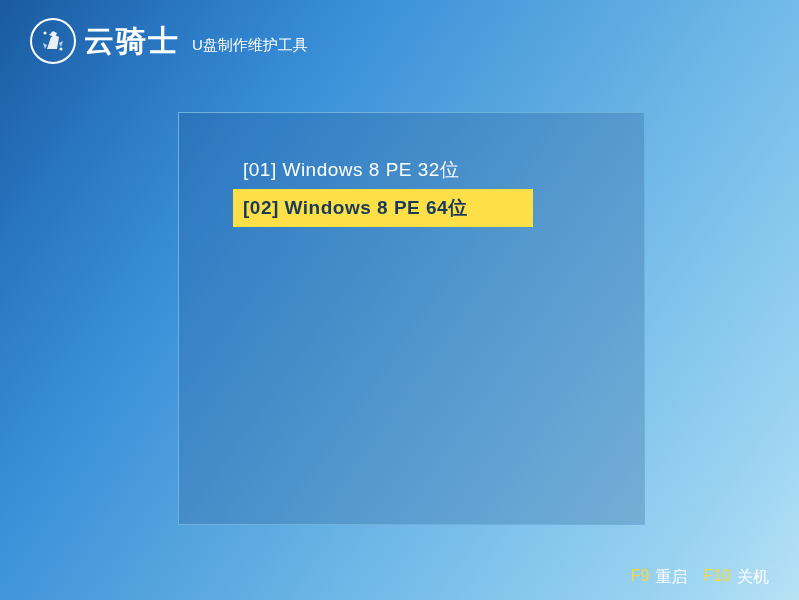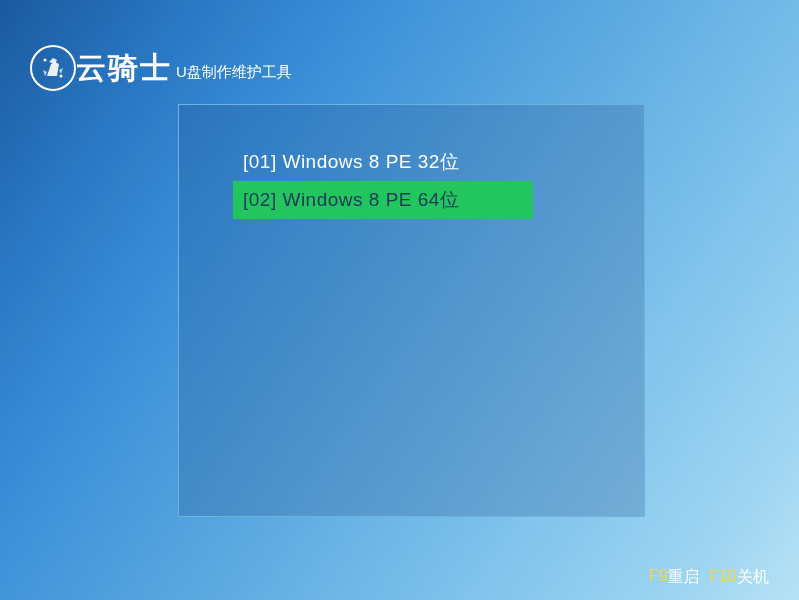--- a/index.html
+++ b/index.html
@@ -23,21 +23,21 @@
         #b8e2f5 100%);
       position: relative;
     }
     
     .header {
       position: absolute;
       top: 18px;
       left: 30px;
       display: flex;
       align-items: center;
-      margin-top: 27px;
+      gap: 8px;
     }
     
     .logo-icon {
       width: 46px;
       height: 46px;
       border: 2px solid #ffffff;
       border-radius: 50%;
       display: flex;
       align-items: center;
       justify-content: center;
@@ -58,21 +58,21 @@
     .logo-subtitle {
       color: #ffffff;
       font-size: 15px;
       margin-left: 4px;
       align-self: center;
       margin-top: 8px;
     }
     
     .menu-container {
       position: absolute;
-      top: 104px;
+      top: 112px;
       left: 178px;
       width: 467px;
       height: 413px;
       border: 1px solid #6fb3dc;
       background: rgba(30, 80, 140, 0.25);
     }
     
     .menu-items {
       padding-top: 38px;
       padding-left: 54px;
@@ -82,30 +82,31 @@
       color: #ffffff;
       font-size: 19px;
       padding: 6px 10px;
       width: 300px;
       font-weight: 500;
       letter-spacing: 0.5px;
       cursor: pointer;
     }
     
     .menu-item.selected {
-      background: #22c55e;
+      background: #fde047;
       color: #1a3a5a;
+      font-weight: bold;
     }
     
     .footer {
       position: absolute;
       bottom: 12px;
       right: 20px;
       display: flex;
-      gap: 0;
+      gap: 6px;
       font-size: 16px;
     }
     
     .footer-key {
       color: #f5d742;
       font-weight: 500;
     }
     
     .footer-label {
       color: #ffffff;

